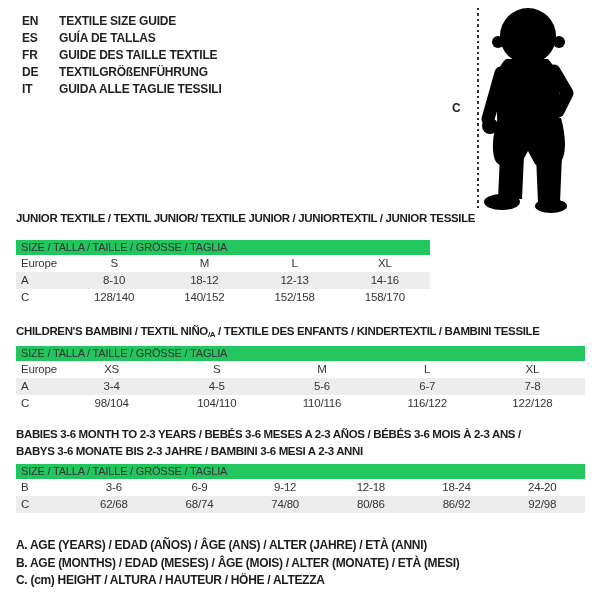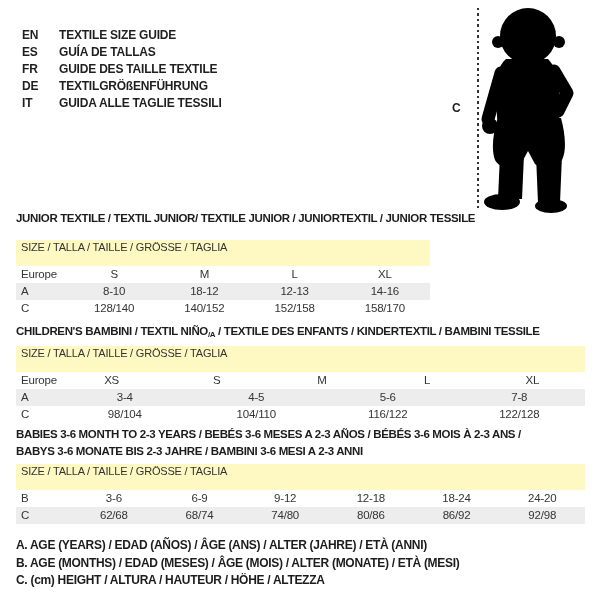--- a/index.html
+++ b/index.html
@@ -1,21 +1,21 @@
 <!DOCTYPE html>
 <html><head>
 <meta charset="utf-8">
 <style>
   html,body{margin:0;padding:0;width:600px;height:600px;overflow:hidden;background:#fff;}
   body{font-family:"Liberation Sans","DejaVu Sans",sans-serif;color:#2e2e2e;
        -webkit-font-smoothing:antialiased;}
   .page{position:relative;width:600px;height:600px;background:#fff;}
 
   
-  .lang-list{position:absolute;left:22px;top:27px;font-weight:bold;font-size:12px;
+  .lang-list{position:absolute;left:22px;top:13px;font-weight:bold;font-size:12px;
              letter-spacing:-0.2px;color:#1f1f1f;}
   .lang-row{display:flex;height:17px;line-height:17px;}
   .lang-code{width:37px;}
   .lang-label{white-space:nowrap;}
 
   
   .measure-line{position:absolute;left:477px;top:8px;width:2px;height:203px;
     background:repeating-linear-gradient(to bottom,#333 0 2.5px,transparent 2.5px 5.5px);}
   .measure-label{position:absolute;left:452px;top:101px;font-weight:bold;font-size:12px;color:#1f1f1f;}
   .baby-svg{position:absolute;left:470px;top:5px;width:130px;height:210px;}
@@ -26,21 +26,21 @@
   .sec-title sub{font-size:8px;vertical-align:-2px;}
   .t1-title{top:210px;}
   .t2-title{top:323px;}
   .t3-title{top:426px;}
 
   
   .stable{position:absolute;left:16px;font-size:11.5px;letter-spacing:-0.2px;color:#343434;}
   .t1{top:240px;width:414px;}
   .t2{top:346px;width:569px;}
   .t3{top:464px;width:569px;}
-  .size-band{height:26px;line-height:15px;background:#fef9c3;color:#333;
+  .size-band{height:15px;line-height:15px;background:#22c55e;color:#333;
              font-size:11px;padding-left:5px;letter-spacing:-0.2px;}
   .trow{display:flex;height:17px;line-height:17px;}
   .trow.shaded{background:#ededed;}
   .lbl{padding-left:5px;box-sizing:border-box;}
   .t1 .lbl{width:53px;}
   .t2 .lbl{width:43px;}
   .t3 .lbl{width:55px;}
   .val{flex:1;text-align:center;}
 
   
@@ -139,26 +139,28 @@
       <span class="val">S</span>
       <span class="val">M</span>
       <span class="val">L</span>
       <span class="val">XL</span>
     </div>
     <div class="trow shaded">
       <span class="lbl">A</span>
       <span class="val">3-4</span>
       <span class="val">4-5</span>
       <span class="val">5-6</span>
+      <span class="val">6-7</span>
       <span class="val">7-8</span>
     </div>
     <div class="trow">
       <span class="lbl">C</span>
       <span class="val">98/104</span>
       <span class="val">104/110</span>
+      <span class="val">110/116</span>
       <span class="val">116/122</span>
       <span class="val">122/128</span>
     </div>
   </div>
 
   <div class="sec-title t3-title">
     <div>BABIES 3-6 MONTH TO 2-3 YEARS / BEBÉS 3-6 MESES A 2-3 AÑOS / BÉBÉS 3-6 MOIS À 2-3 ANS /</div>
     <div>BABYS 3-6 MONATE BIS 2-3 JAHRE / BAMBINI 3-6 MESI A 2-3 ANNI</div>
   </div>
   <div class="stable t3">

